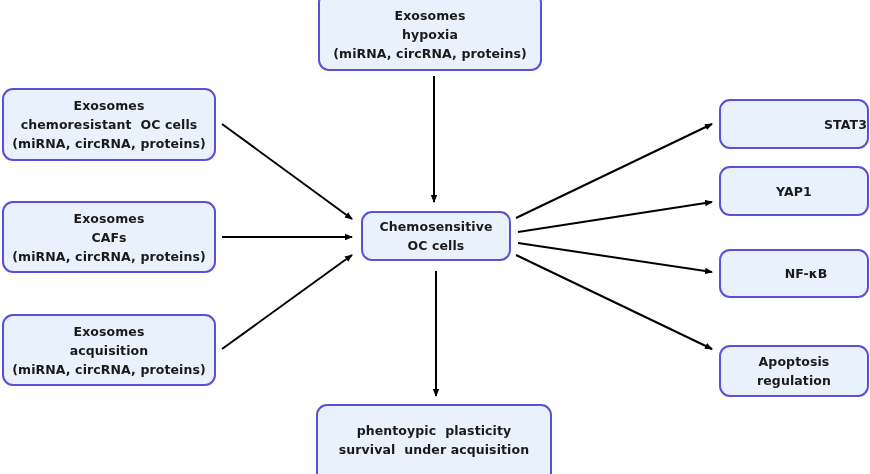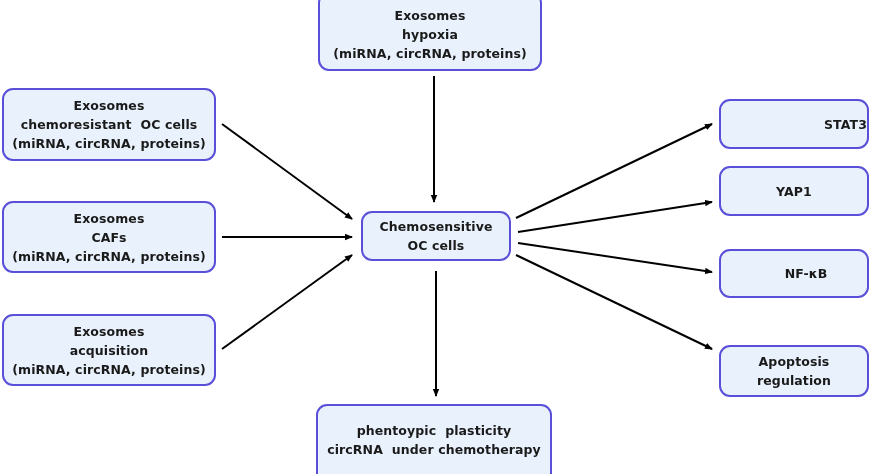--- a/index.html
+++ b/index.html
@@ -78,15 +78,15 @@
     <span>NF-κB</span>
   </div>
 
   <div class="node" style="left:719px; top:323px; width:150px; height:52px;margin-top:22px;">
     <span>Apoptosis</span>
     <span>regulation</span>
   </div>
 
   <div class="node" style="left:316px; top:404px; width:236px; height:80px; padding-bottom:8px;">
     <span style="white-space:pre;">phentoypic  plasticity</span>
-    <span style="white-space:pre;">circRNA  under chemotherapy</span>
+    <span style="white-space:pre;">survival  under acquisition</span>
   </div>
 </div>
 
 </body></html>

